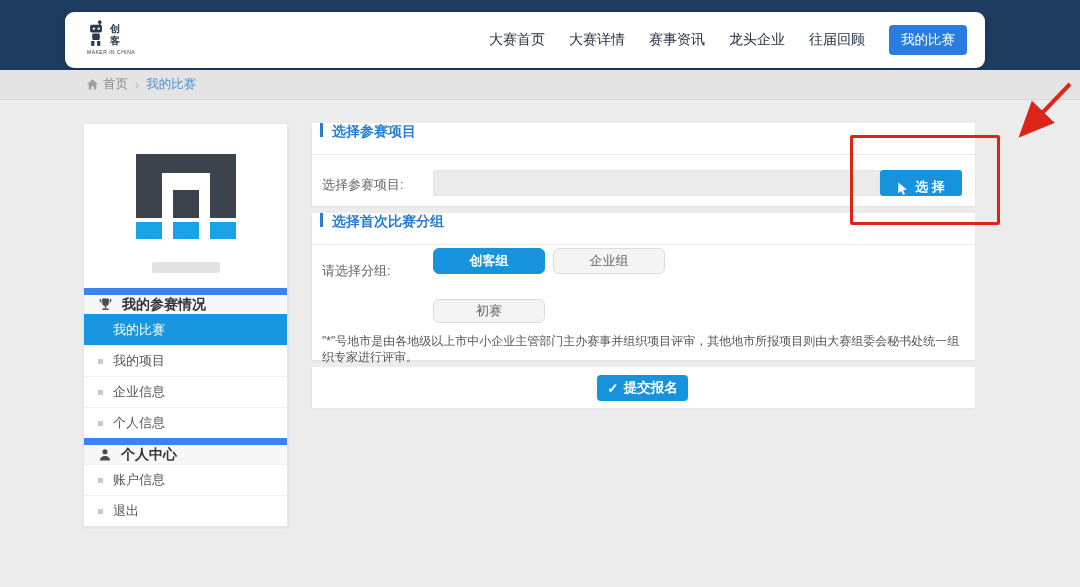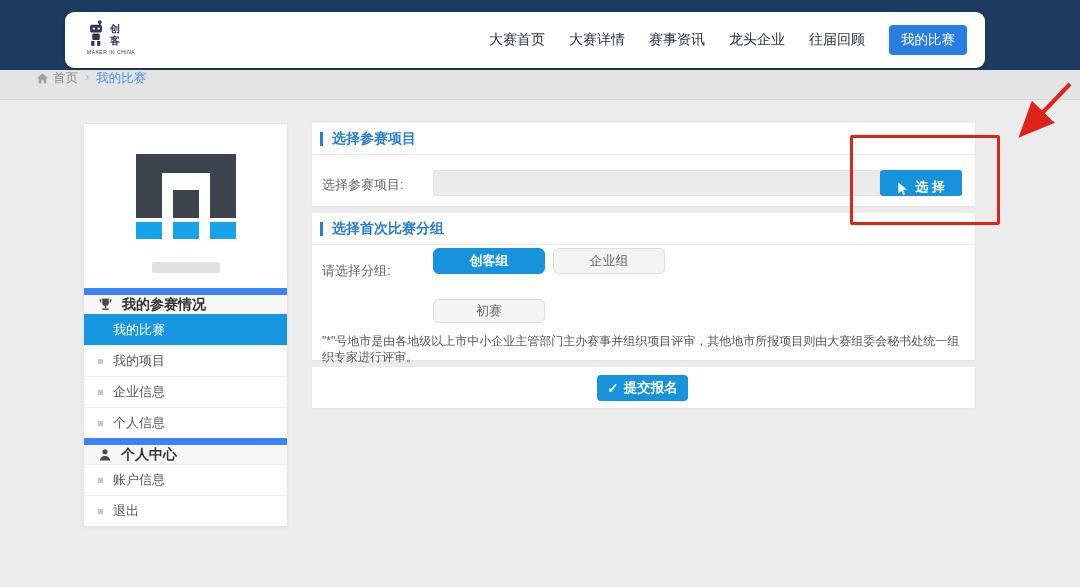--- a/index.html
+++ b/index.html
@@ -24,21 +24,21 @@
   .nav { position:absolute; right:18px; top:0; height:56px; display:flex; align-items:center; gap:24px;margin-left:24px; }
   .nav-item { font-size:14px; color:#1f2c3d; font-weight:500; cursor:pointer; white-space:nowrap; }
   .nav-btn {
     background:#2b7ce0; color:#fff; font-size:13.5px; font-weight:500;
     padding:6px 12px; border-radius:4px; border:none; cursor:pointer; white-space:nowrap;
   }
   
   .breadcrumb-bar {
     position:absolute; left:0; top:70px; width:1080px; height:30px;
     background:#e4e4e4; border-bottom:1px solid #d6d6d6;
-    display:flex; align-items:flex-start; padding-left:36px; gap:7px; font-size:12.5px;
+    display:flex; align-items:center; padding-left:86px; gap:7px; font-size:12.5px;
   }
   .crumb-home { color:#8a8a8a; cursor:pointer; display:flex; align-items:center; gap:4px; }
   .crumb-sep { color:#b5b5b5; }
   .crumb-current { color:#4a90d9; cursor:pointer; }
   
   .sidebar {
     position:absolute; left:83px; top:123px; width:205px;
     background:#fff; border:1px solid #e6e6e6; box-shadow:0 1px 2px rgba(0,0,0,.05);
   }
   .avatar-box { height:164px; position:relative; }
@@ -55,21 +55,21 @@
   }
   .side-item .bullet { width:5px; height:5px; background:#c9c9c9; margin-right:10px; flex:0 0 auto; }
   .side-item.active { background:#1896e0; color:#fff; border-top-color:#1896e0; }
   .side-item.active .bullet { visibility:hidden; }
   
   .panel { position:absolute; left:312px; width:663px; background:#fff; box-shadow:0 1px 2px rgba(0,0,0,.05); }
   .panel-a { top:123px; height:83px; }
   .panel-b { top:213px; height:147px; }
   .panel-c { top:367px; height:41px; }
   .sec-header {
-    height:32px; border-bottom:1px solid #eaeaea; display:flex; align-items:center;
+    height:32px; border-bottom:1px solid #eaeaea; display:flex; align-items:flex-start;
   }
   .sec-bar { width:3px; height:14px; background:#2a7dd2; margin-left:8px; margin-right:9px; }
   .sec-title { font-size:14px; font-weight:bold; color:#2a7dd2; }
   .form-label { position:absolute; left:10px; font-size:13px; color:#666; }
   .proj-label { top:53px; }
   .proj-input {
     position:absolute; left:121px; top:47px; width:447px; height:26px;
     background:#ebebeb; border:1px solid #e3e3e3; border-radius:2px;
   }
   .select-btn {

